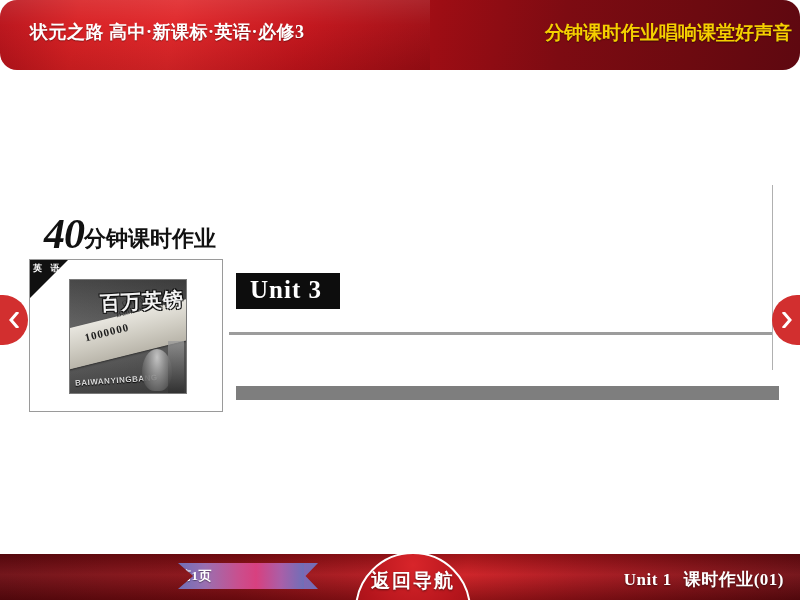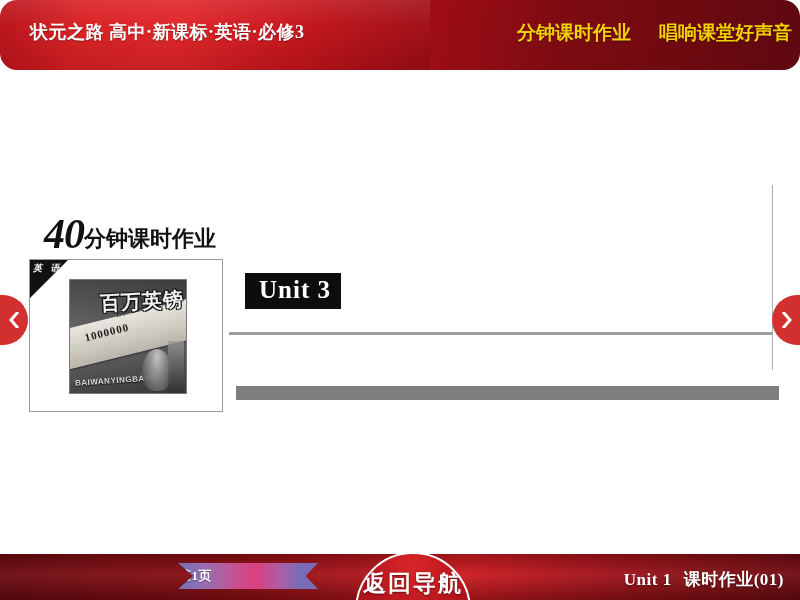--- a/index.html
+++ b/index.html
@@ -56,21 +56,21 @@
   #header .hdr-slogan {
     position: absolute;
     right: 8px; top: 20px;
     font-family: "Liberation Serif", "DejaVu Serif", serif;
     font-size: 19px;
     font-weight: bold;
     color: #f5d000;
     white-space: nowrap;
     text-shadow: 0 1px 1px rgba(0,0,0,0.45);
   }
-  #header .hdr-slogan .sl2 { margin-left: 28px; }
+  #header .hdr-slogan .sl2 { }
 
   
   #stage {
     position: absolute;
     left: 0; top: 70px;
     width: 800px; height: 484px;
     background: #ffffff;
   }
 
   
@@ -120,21 +120,20 @@
     border-right: 38px solid transparent;
   }
   #poster-corner-label {
     position: absolute;
     left: 3px; top: 2px;
     font-size: 9px;
     font-weight: bold;
     color: #ffffff;
     letter-spacing: 3px;
     font-family: "Liberation Sans", "DejaVu Sans", sans-serif;
-    font-style: italic;
   }
   #poster-image {
     position: absolute;
     left: 39px; top: 19px;
     width: 116px; height: 113px;
     background:
       linear-gradient(140deg, rgba(255,255,255,0.06) 0%, rgba(0,0,0,0.25) 100%),
       linear-gradient(0deg, #4b4b4b 0%, #6e6e6e 45%, #3d3d3d 100%);
     border: 1px solid #7a7a7a;
     overflow: hidden;
@@ -205,22 +204,22 @@
     position: absolute;
     right: 2px; bottom: 0px;
     width: 16px; height: 52px;
     background: linear-gradient(180deg,#9b9b9b,#2e2e2e);
     opacity: 0.75;
   }
 
   
   #unit-badge {
     position: absolute;
-    left: 245px; top: 203px;
-    padding: 4px 10px 6px 14px;
+    left: 236px; top: 203px;
+    padding: 4px 18px 6px 14px;
     background: #0d0d0d;
     color: #ffffff;
     font-family: "Liberation Serif", "DejaVu Serif", serif;
     font-size: 25px;
     font-weight: bold;
     letter-spacing: 1px;
     line-height: 1.05;
   }
   #title-rule {
     position: absolute;
@@ -341,21 +340,21 @@
     background: radial-gradient(circle at 50% 10%, #d8252a 0%, #b5151c 45%, #860d13 100%);
     cursor: pointer;
     overflow: hidden;
   }
   #return-nav-label {
     position: absolute;
     left: 0; top: 14px;
     width: 112px;
     text-align: center;
     font-family: "Liberation Serif", "DejaVu Serif", serif;
-    font-size: 23px;
+    font-size: 19px;
     font-weight: bold;
     color: #ffffff;
     letter-spacing: 2px;
     text-shadow: 0 1px 2px rgba(0,0,0,0.5);
   }
 
   
   #footer-unit {
     position: absolute;
     right: 16px; top: 568px;

